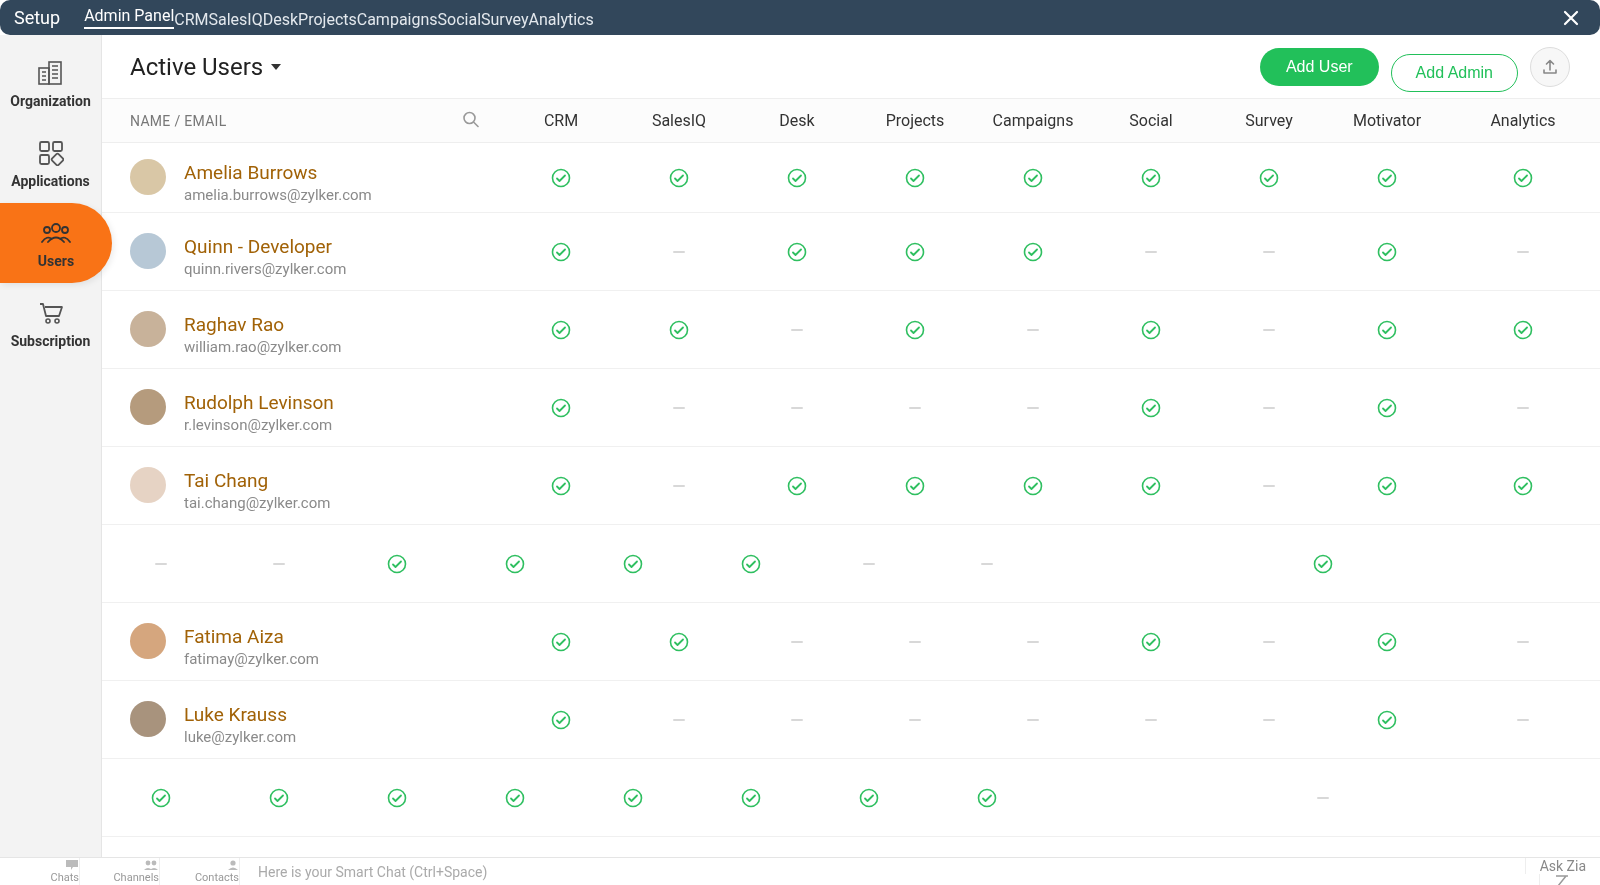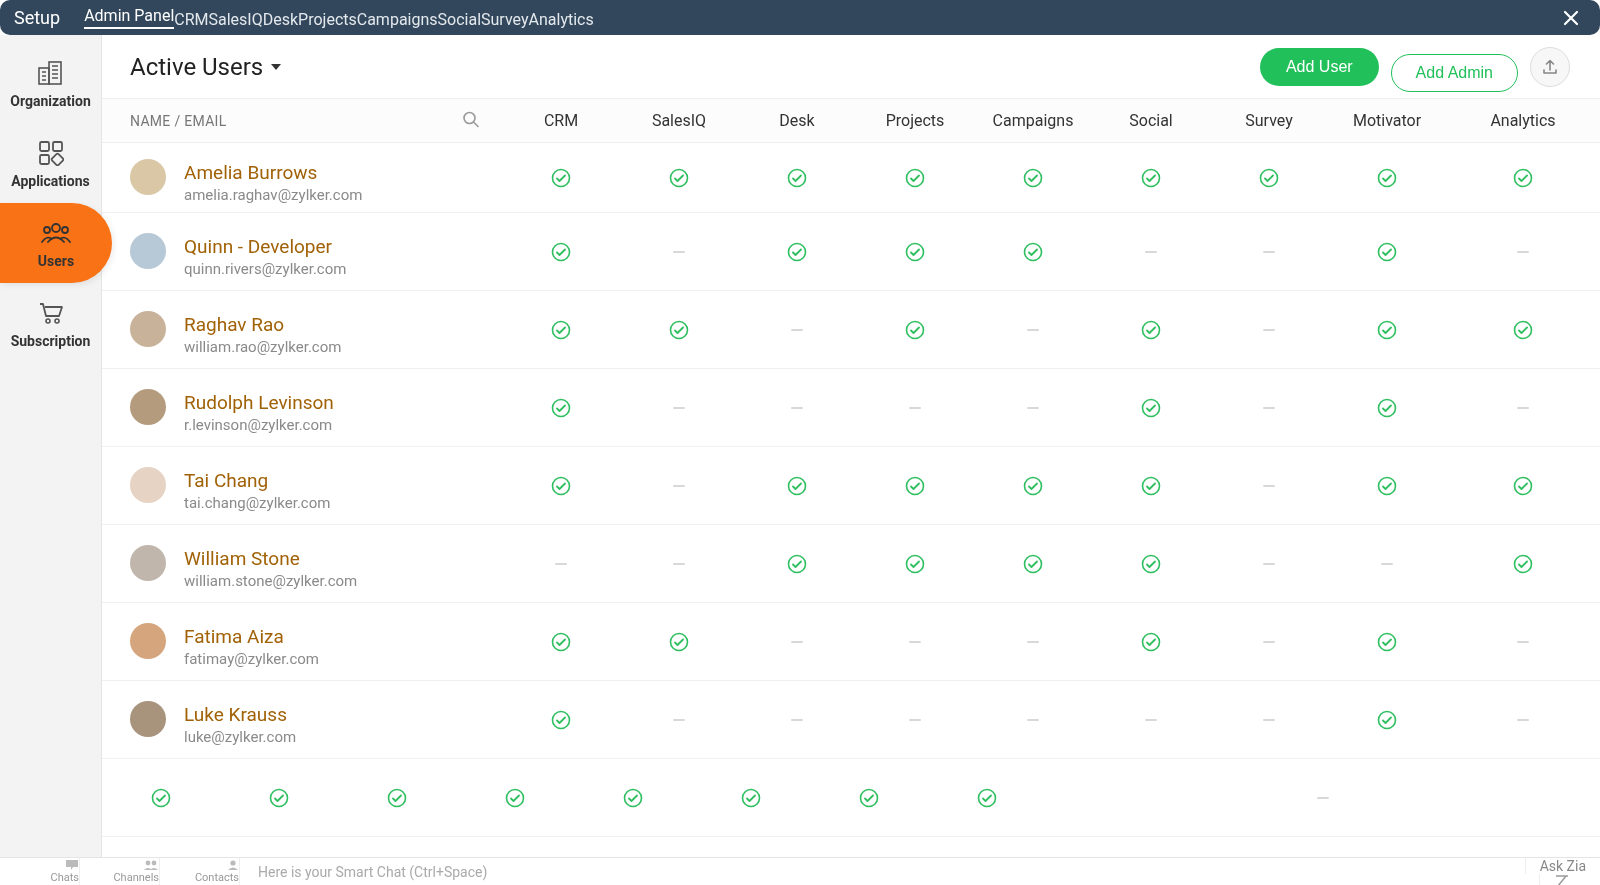--- a/index.html
+++ b/index.html
@@ -155,21 +155,21 @@
       </div>
       <div id="col-headers" style="display:contents"><div class="col">CRM</div><div class="col">SalesIQ</div><div class="col">Desk</div><div class="col">Projects</div><div class="col">Campaigns</div><div class="col">Social</div><div class="col">Survey</div><div class="col">Motivator</div><div class="col">Analytics</div></div>
     </div>
 
     <div class="rows" id="rows">
         <div class="row">
           <div class="user">
             <div class="avatar" style="background-color:#d9c7a6"></div>
             <div>
               <div class="name">Amelia Burrows</div>
-              <div class="email">amelia.raghav@zylker.com</div>
+              <div class="email">amelia.burrows@zylker.com</div>
             </div>
           </div>
           <div class="cell">
             <span class="check">
               <svg width="20" height="20" viewBox="0 0 20 20">
                 <circle cx="10" cy="10" r="8.5" fill="none" stroke="#2fbf60" stroke-width="1.6"></circle>
                 <path d="M6 10.5 l2.5 2.5 L14 7.5" fill="none" stroke="#2fbf60" stroke-width="1.8" stroke-linecap="round" stroke-linejoin="round"></path>
               </svg>
             </span>
           </div>
@@ -481,27 +481,20 @@
           <div class="cell">
             <span class="check">
               <svg width="20" height="20" viewBox="0 0 20 20">
                 <circle cx="10" cy="10" r="8.5" fill="none" stroke="#2fbf60" stroke-width="1.6"></circle>
                 <path d="M6 10.5 l2.5 2.5 L14 7.5" fill="none" stroke="#2fbf60" stroke-width="1.8" stroke-linecap="round" stroke-linejoin="round"></path>
               </svg>
             </span>
           </div>
         </div>
         <div class="row">
-          <div class="user">
-            <div class="avatar" style="background-color:#c1b6ac"></div>
-            <div>
-              <div class="name">William Stone</div>
-              <div class="email">william.stone@zylker.com</div>
-            </div>
-          </div>
           <div class="cell">
             <span class="dash"></span>
           </div>
           <div class="cell">
             <span class="dash"></span>
           </div>
           <div class="cell">
             <span class="check">
               <svg width="20" height="20" viewBox="0 0 20 20">
                 <circle cx="10" cy="10" r="8.5" fill="none" stroke="#2fbf60" stroke-width="1.6"></circle>

